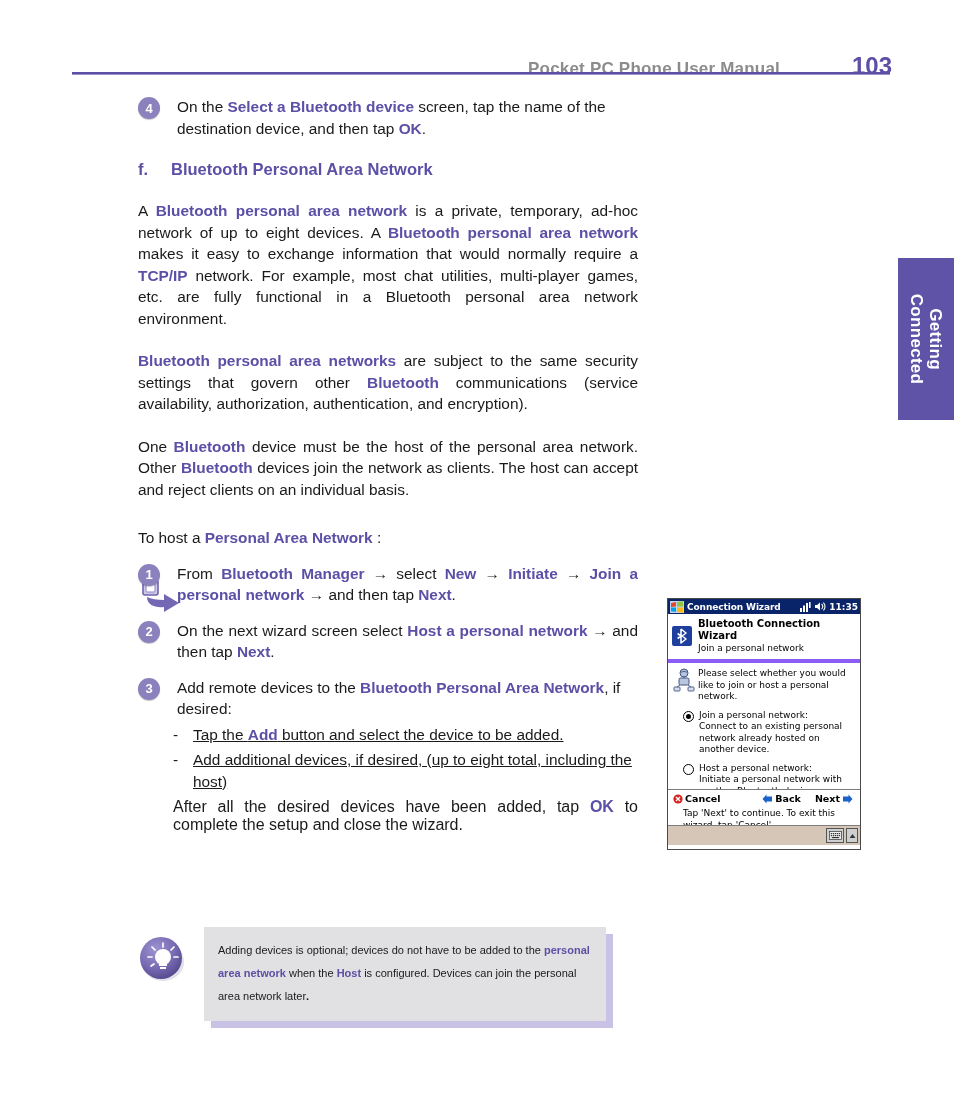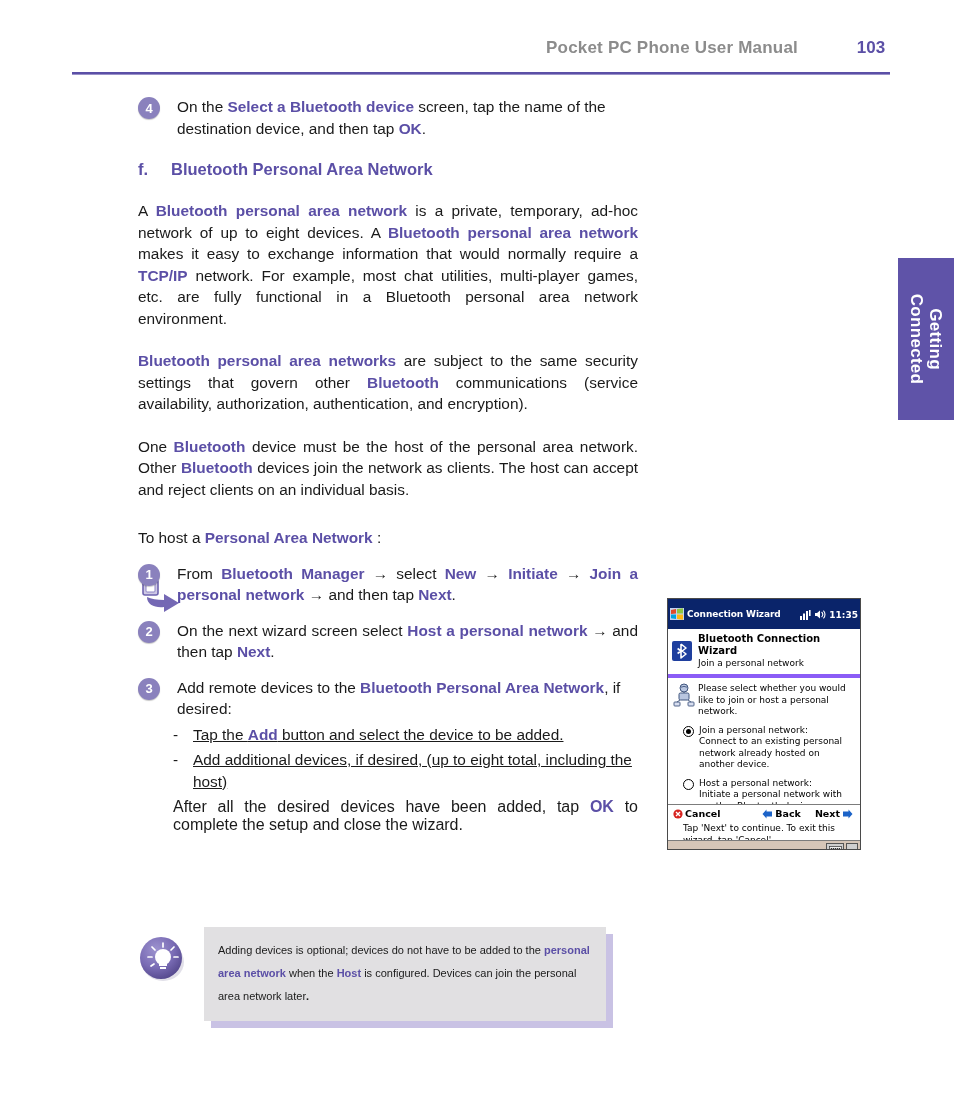--- a/index.html
+++ b/index.html
@@ -18,37 +18,37 @@
   .page {
     position: relative;
     width: 954px;
     height: 1113px;
   }
 
   
   .header {
     position: absolute;
     left: 72px;
-    top: 38px;
+    top: 52px;
     width: 818px;
     display: flex;
     align-items: baseline;
     justify-content: flex-end;
   }
   .header-title {
     font-size: 17px;
     font-weight: bold;
     color: #8c8c8c;
     letter-spacing: 0.2px;
   }
   .header-page-number {
-    font-size: 17px;
+    font-size: 24px;
     font-weight: bold;
     color: #5b4fa6;
-    margin-left: 54px;
+    margin-left: 72px;
     width: 38px;
     text-align: center;
   }
   .header-rule {
     position: absolute;
     left: 72px;
     top: 72px;
     width: 818px;
     height: 3px;
     border-top: 2px solid #5b4fa6;
@@ -190,21 +190,21 @@
     top: 598px;
     width: 194px;
     height: 252px;
     border: 1px solid #4a4a4a;
     background: #ffffff;
     box-sizing: border-box;
     font-family: "DejaVu Sans", sans-serif;
     overflow: hidden;
   }
   .pda-titlebar {
-    height: 30px;
+    height: 15px;
     background: #0a246a;
     display: flex;
     align-items: center;
     color: #ffffff;
     font-size: 9px;
     padding: 0 2px;
     box-sizing: border-box;
   }
   .pda-start {
     width: 14px; height: 12px;

